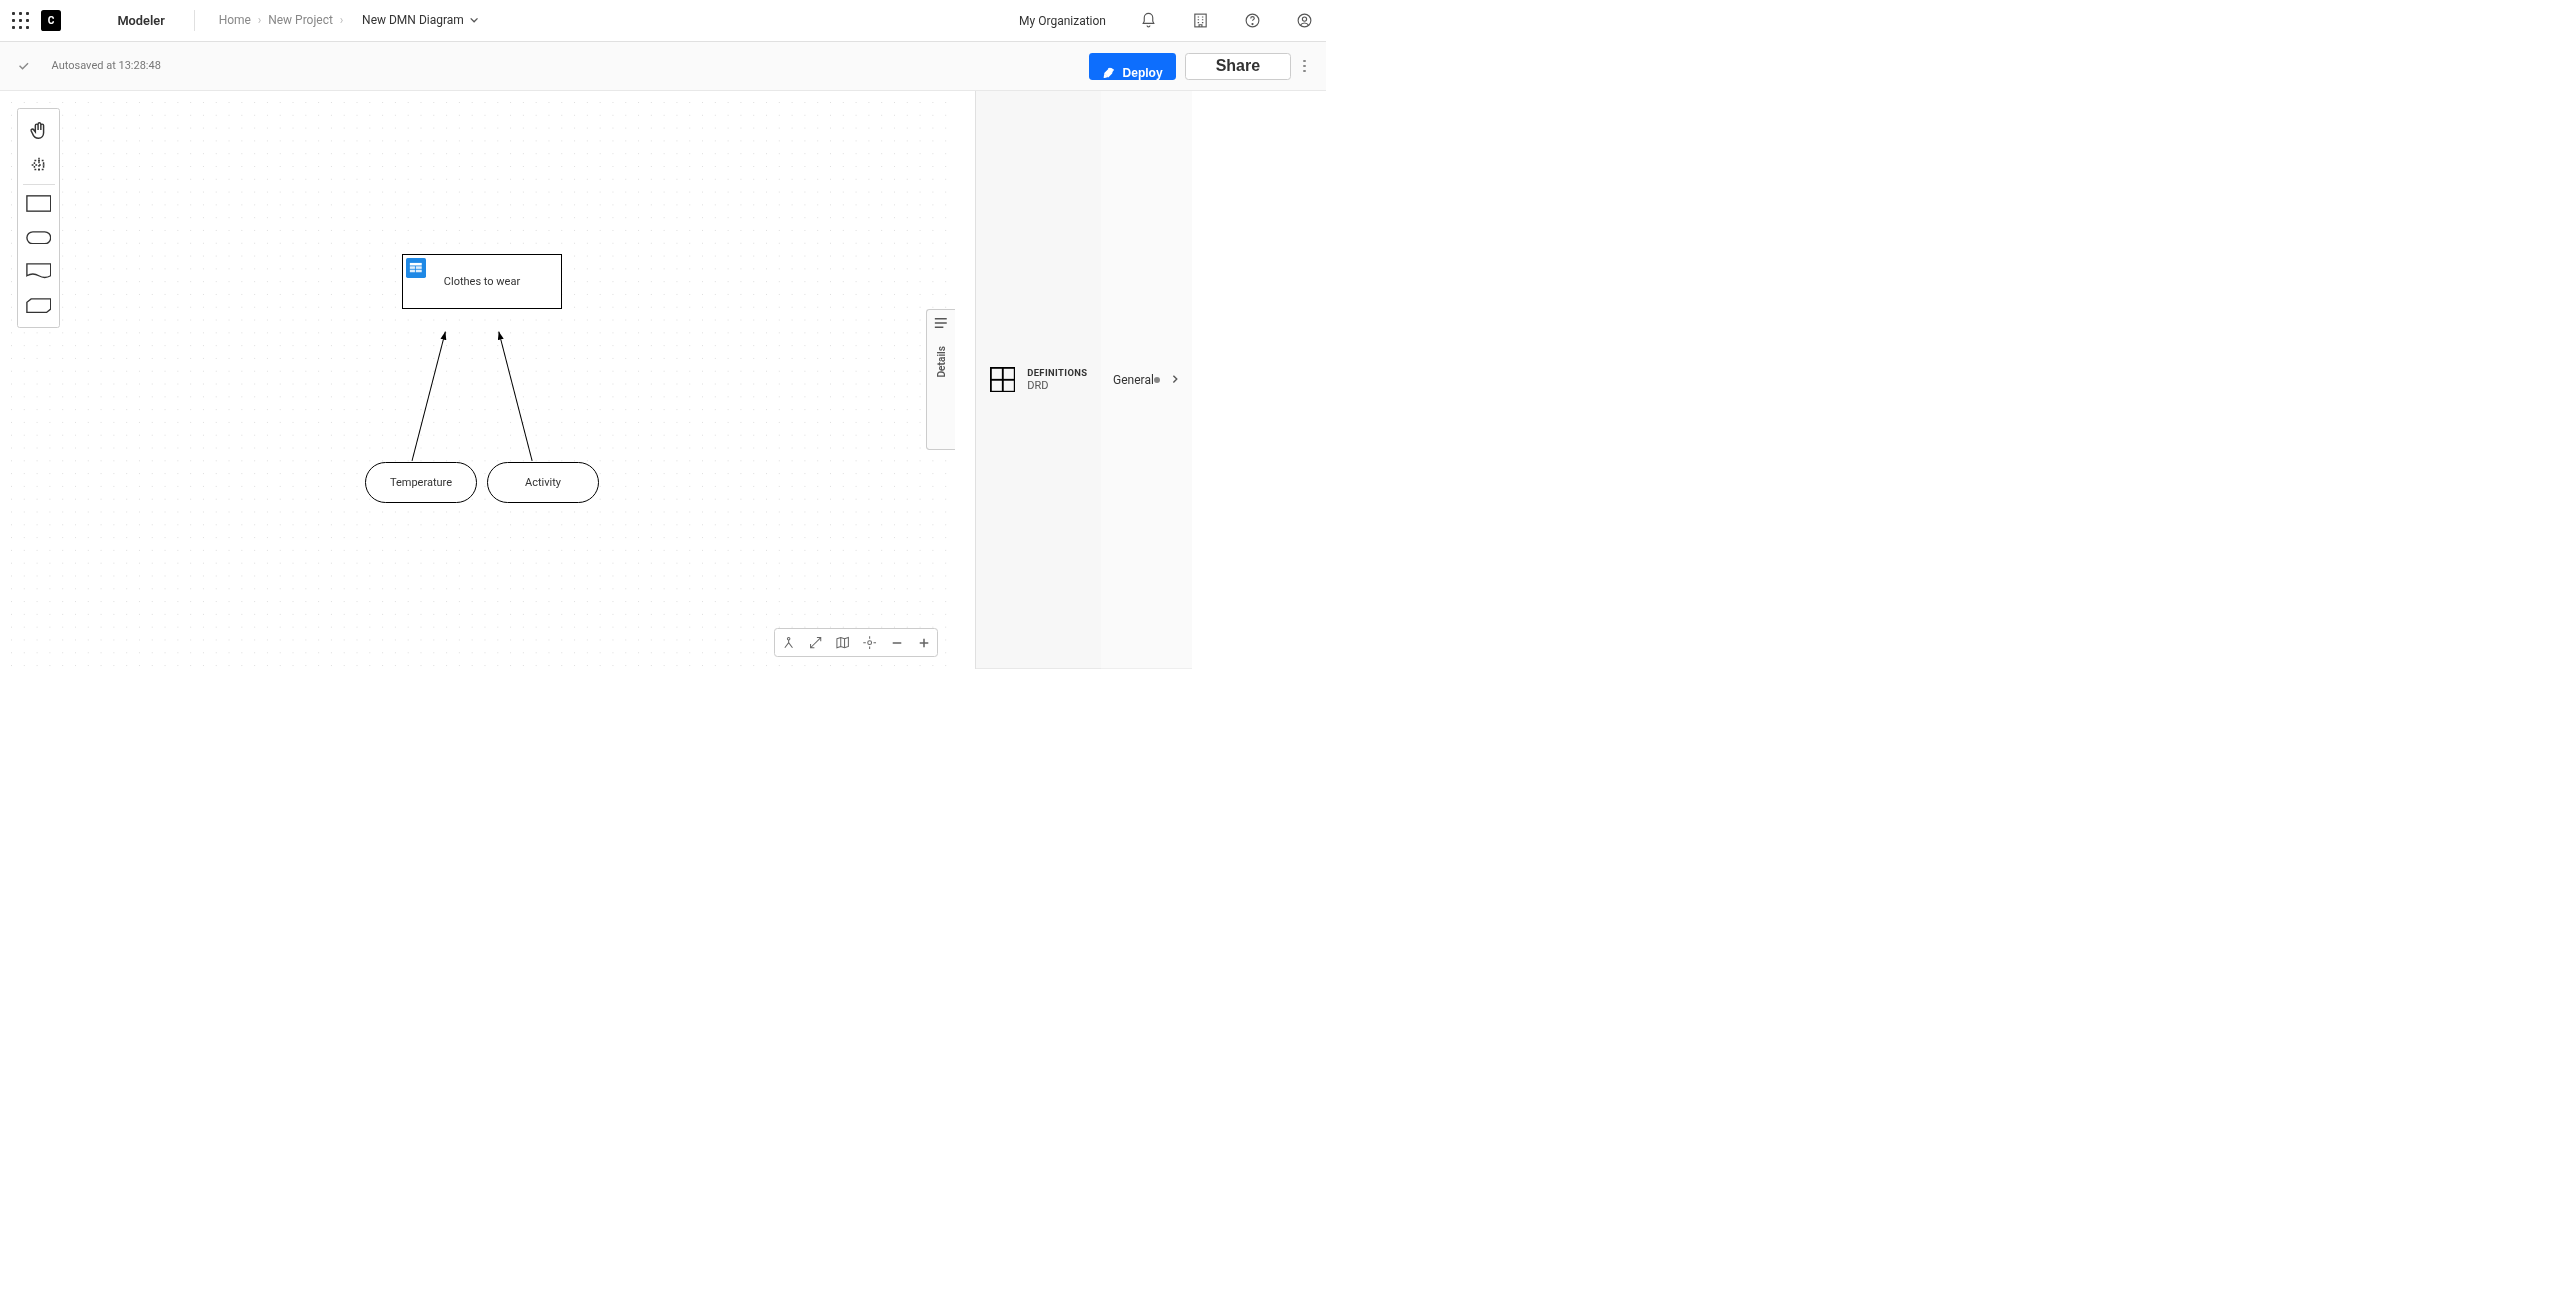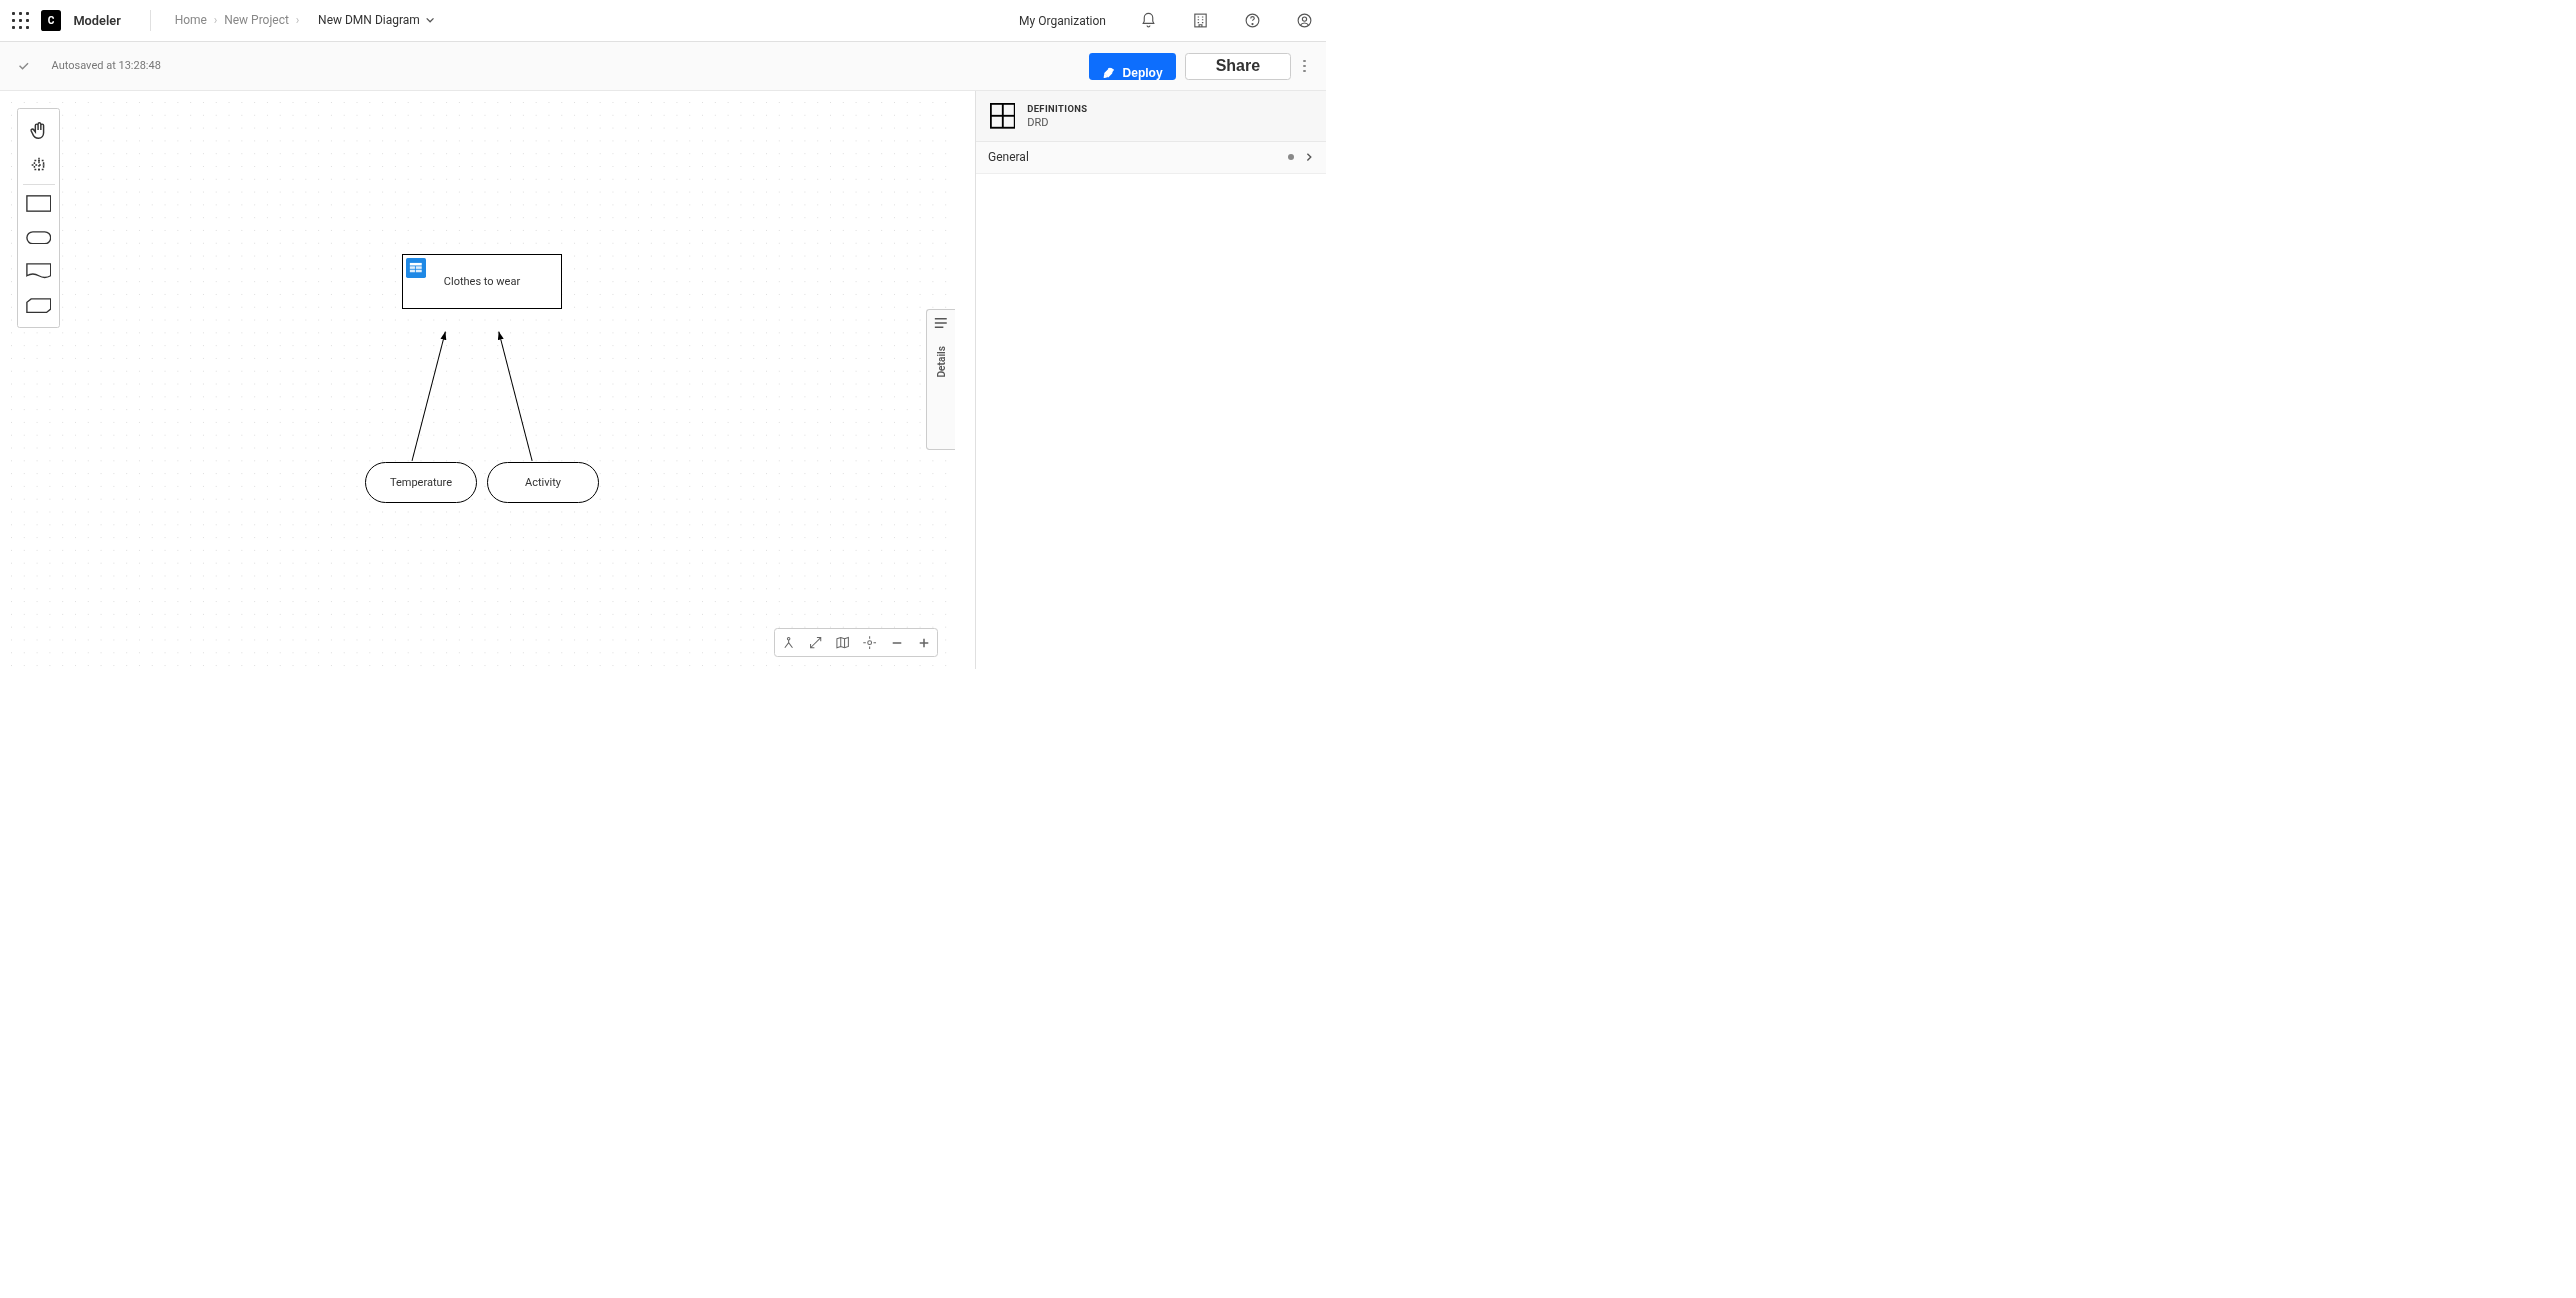--- a/index.html
+++ b/index.html
@@ -29,21 +29,21 @@
       grid-template-rows: repeat(3, 3.4px);
       gap: 3.4px;
       cursor: pointer;
     }
     .apps-grid span { background: #333; border-radius: 0.9px; }
     .logo-box {
       width: 20.4px; height: 20.4px; background: #000; border-radius: 2.6px;
       display: flex; align-items: center; justify-content: center;
       color: #fff; font-size: 10.2px; font-weight: bold;
     }
-    .app-name { font-weight: 600; font-size: 12.8px; }
+    .app-name { font-weight: 600; font-size: 12.8px; margin-left: 44px; }
     .divider-v { width: 0.9px; height: 20.4px; background: #e0e0e0; margin: 0 12px 0 17px; }
     .breadcrumbs { display: flex; align-items: center; gap: 6.8px; }
     .crumb { color: #888; cursor: pointer; }
     .crumb-sep { color: #bbb; }
     .crumb-current { color: #333; display: flex; align-items: center; gap: 5.1px; cursor: pointer; margin-left: 12px; }
     .header-right { margin-left: auto; display: flex; align-items: center; gap: 33px; }
     .org-label { color: #333; }
     .icon-btn { width: 19px; height: 19px; display: flex; align-items: center; justify-content: center; cursor: pointer; color: #555; }
 
     
@@ -108,21 +108,21 @@
       position: absolute; width: 112px; height: 41px;
       border: 1.7px solid #000; border-radius: 22px; background: #fff;
       display: flex; align-items: center; justify-content: center; font-size: 11px;
     }
     .input-node.temp { left: 365px; top: 371px; }
     .input-node.act { left: 487px; top: 371px; }
     svg.connectors { position: absolute; inset: 0; width: 100%; height: 100%; pointer-events: none; }
 
     
     .right-panel {
-      width: 351px; border-left: 0.9px solid #e0e0e0; background: #fff; display: flex; flex-direction: column; margin-left: 20px;
+      width: 351px; border-left: 0.9px solid #e0e0e0; background: #fff; display: flex; flex-direction: row; margin-left: 20px;
     }
     .panel-header {
       display: flex; align-items: center; gap: 12px; padding: 12px 13.6px;
       border-bottom: 0.9px solid #e8e8e8; background: #f7f7f7;
     }
     .panel-header-icon { width: 25.6px; height: 25.6px; }
     .panel-header-titles { display: flex; flex-direction: column; gap: 1.7px; }
     .panel-supertitle { font-size: 9.4px; font-weight: 700; letter-spacing: 0.4px; color: #333; }
     .panel-title { font-size: 11px; color: #555; }
     .panel-section {

